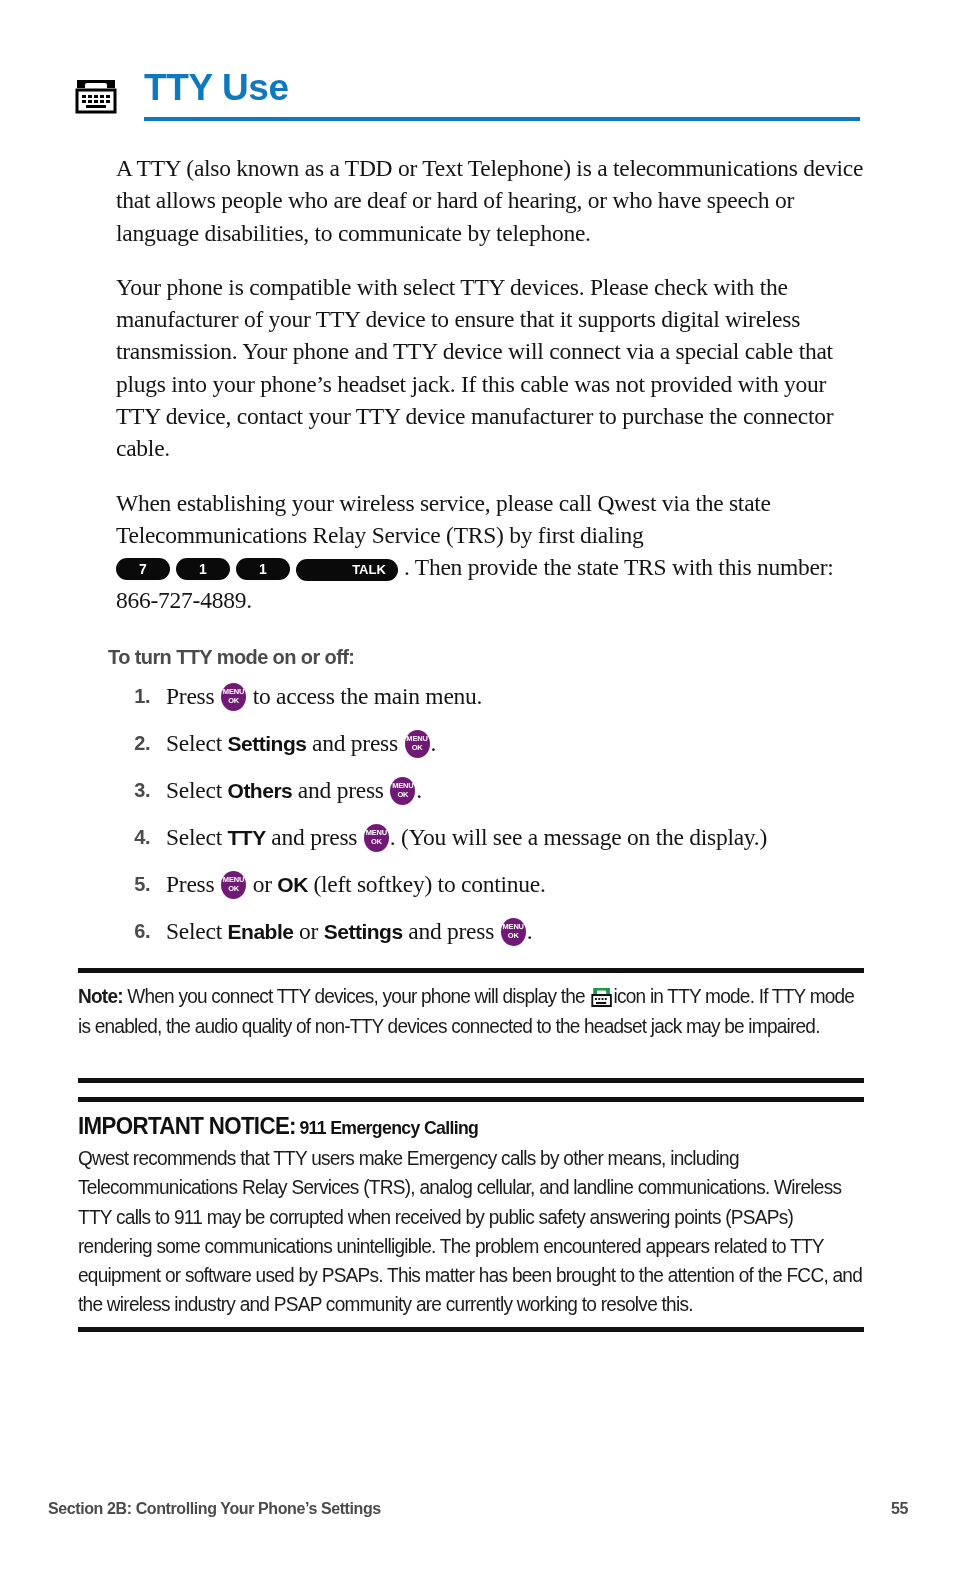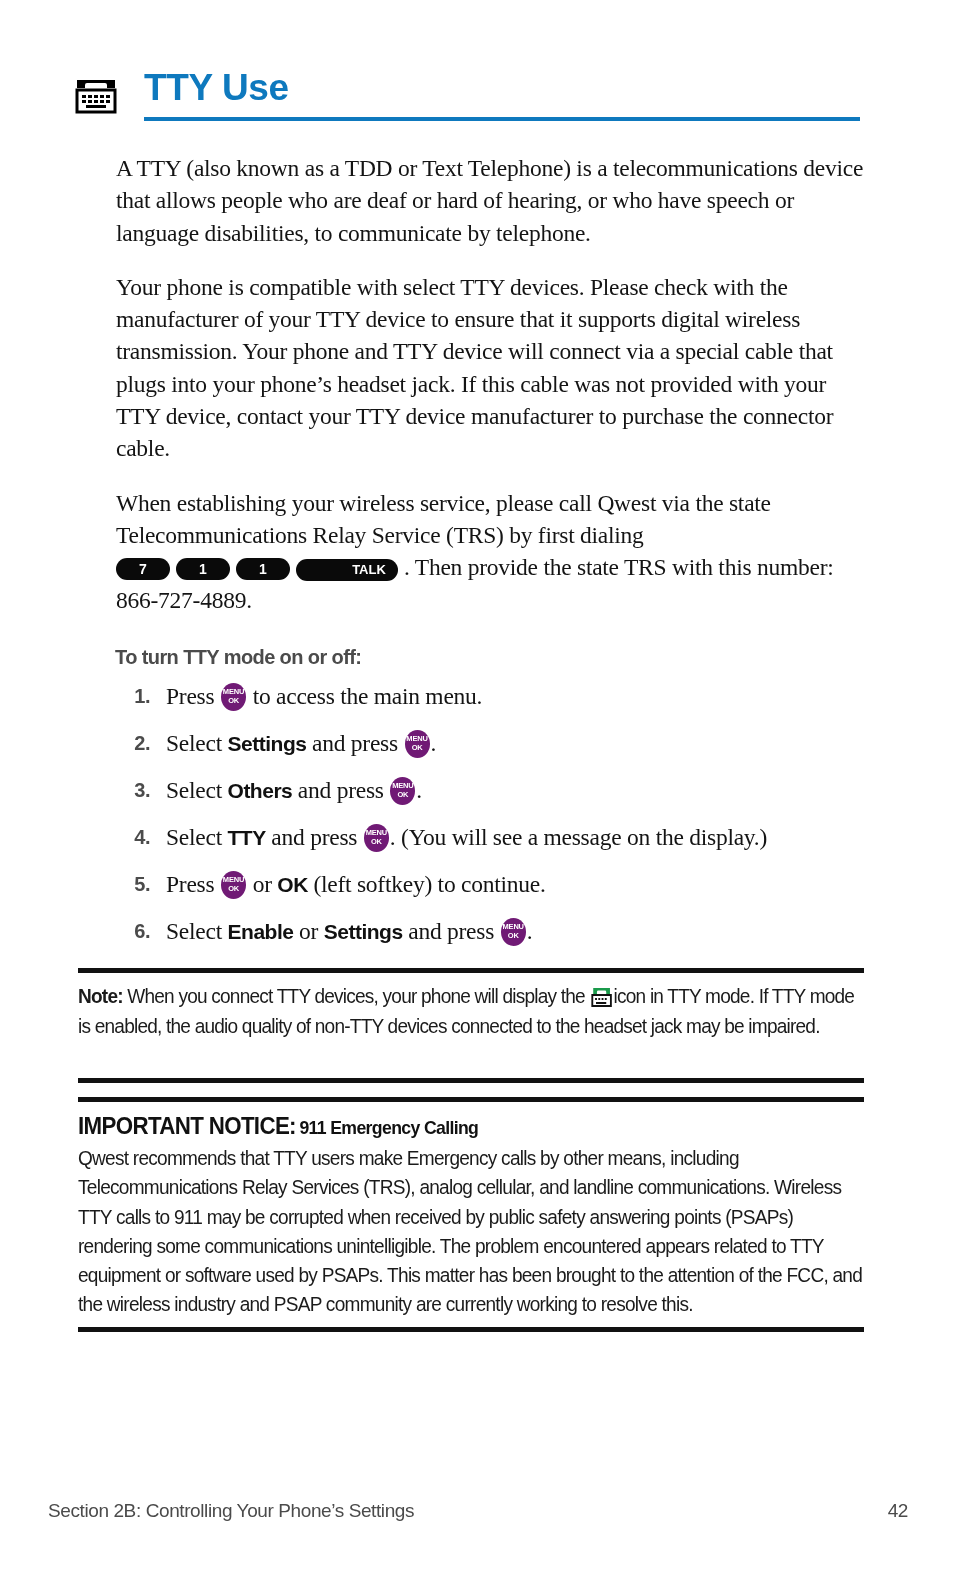--- a/index.html
+++ b/index.html
@@ -129,21 +129,21 @@
     position: absolute;
     left: 0; right: 0;
     top: 14px;
     font-size: 7.5px;
     font-weight: bold;
     line-height: 8px;
   }
 
   
   .subhead {
-    margin: 30px 0 12px 11px;
+    margin: 30px 0 12px 4px;
     font-family: "Liberation Sans", sans-serif;
     font-weight: bold;
     font-size: 20px;
     color: #4b4b4b;
     letter-spacing: -0.6px;
   }
 
   
   ol.steps {
     margin: 0;
@@ -259,22 +259,22 @@
   
   .footer {
     position: absolute;
     left: 48px;
     top: 1500px;
     width: 860px;
     display: flex;
     justify-content: space-between;
     align-items: baseline;
     font-family: "Liberation Sans", sans-serif;
-    font-weight: normal;
-    font-size: 19px;
+    font-weight: bold;
+    font-size: 16px;
     color: #4b4b4b;
     letter-spacing: -0.4px;
   }
 </style>
 </head>
 <body>
 
 <div class="page">
 
   <div class="header">
@@ -364,16 +364,16 @@
     <div class="rule-thick"></div>
     <div class="gap-rule"></div>
     <div class="rule-thick"></div>
     <div class="notice-head"><span class="nh-main">IMPORTANT NOTICE:</span> <span class="nh-sub">911 Emergency Calling</span></div>
     <div class="notice-body">Qwest recommends that TTY users make Emergency calls by other means, including Telecommunications Relay Services (TRS), analog cellular, and landline communications. Wireless TTY calls to 911 may be corrupted when received by public safety answering points (PSAPs) rendering some communications unintelligible. The problem encountered appears related to TTY equipment or software used by PSAPs. This matter has been brought to the attention of the FCC, and the wireless industry and PSAP community are currently working to resolve this.</div>
     <div class="rule-thick" style="margin-top:8px;"></div>
   </div>
 
   <div class="footer">
     <div>Section 2B: Controlling Your Phone’s Settings</div>
-    <div>42</div>
+    <div>55</div>
   </div>
 
 </div>
 
 </body></html>

